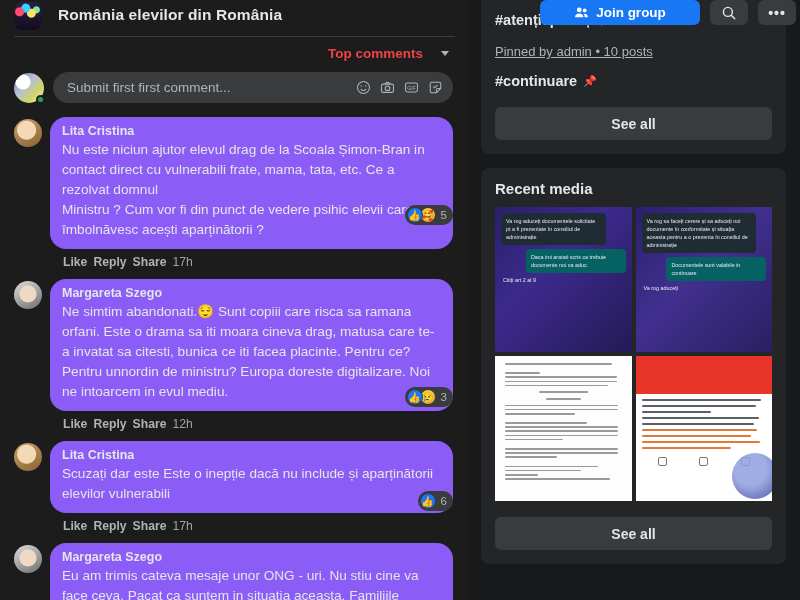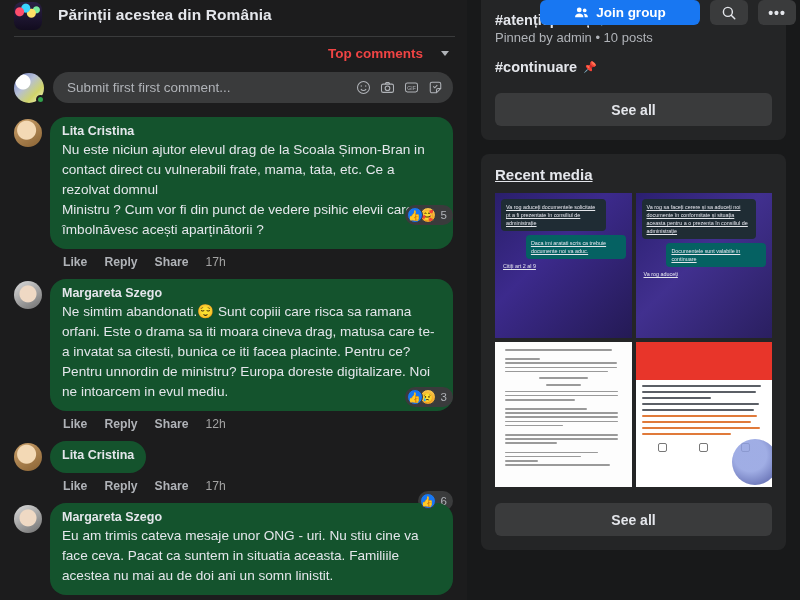--- a/index.html
+++ b/index.html
@@ -120,33 +120,33 @@
   
   .comments { padding: 6px 14px 0 14px; }
   .comment { display: flex; gap: 8px; margin-top: 8px; }
   .c-avwrap { padding-top: 2px; }
   .av-c { width: 28px; height: 28px; }
   .av-lita { background: radial-gradient(circle at 45% 40%, #f3d9b5 0 9px, transparent 10px), linear-gradient(150deg,#caa06a,#8a6334); }
   .av-marg { background: radial-gradient(circle at 50% 46%, #efd9c4 0 8px, transparent 9px), linear-gradient(150deg,#dcdcdc,#6f6f6f); }
 
   .c-body { flex: 1; min-width: 0; }
   .bubble {
-    background: #14532d; border-radius: 16px;
+    background: #8b5cf6; border-radius: 16px;
     padding: 7px 12px 9px 12px; display: inline-block; max-width: 100%;
   }
   .c-name {
     font-size: 12.5px; font-weight: bold; color: #e4e6eb;
     margin-bottom: 1px; line-height: 15px;
   }
   .c-text {
     font-size: 13.6px; color: #e4e6eb; line-height: 20px;
     white-space: pre-wrap; word-wrap: break-word;
   }
   .c-footer {
-    display: flex; align-items: center; gap: 17px;
+    display: flex; align-items: center; gap: 6px;
     padding: 4px 0 0 13px; height: 22px;
   }
   .c-act {
     background: none; border: none; padding: 0;
     font-size: 12.2px; font-weight: bold; color: #b0b3b8;
     font-family: "Liberation Sans", sans-serif; cursor: pointer;
   }
   .c-time { font-size: 12.2px; color: #a3a3a3; }
 
   
@@ -178,28 +178,28 @@
     background: #242526; border-radius: 8px;
     padding: 12px 14px 14px 14px;
   }
   .card-hashtags { margin-top: -22px; padding-top: 34px; }
   .ht-item { margin-bottom: 14px; }
   .ht-name {
     font-size: 14.5px; font-weight: bold; color: #e4e6eb;
     display: flex; align-items: center; gap: 6px;
   }
   .pin-icon { font-size: 11px; color: #b0b3b8; }
-  .ht-meta { font-size: 13px; color: #b0b3b8; margin-top: 2px; }
+  .ht-meta { font-size: 13px; color: #b0b3b8; margin-top: 16px; text-decoration: underline; }
   .see-all {
     width: 100%; height: 33px; margin-top: 4px;
     background: #3a3b3c; border: none; border-radius: 6px;
     color: #e4e6eb; font-size: 14px; font-weight: bold;
     font-family: "Liberation Sans", sans-serif; cursor: pointer;
   }
-  .card-media { margin-top: 14px; text-decoration: underline; }
+  .card-media { margin-top: 14px; }
   .card-title { font-size: 15px; font-weight: bold; color: #e4e6eb; margin-bottom: 10px; }
   .media-grid {
     display: grid; grid-template-columns: 1fr 1fr; gap: 4px;
     margin-bottom: 12px;
   }
   .thumb { width: 100%; height: 145px; overflow: hidden; position: relative; background:#111; }
 
   
   .thumb-chat {
     background: linear-gradient(135deg,#2a1f6b 0%, #3c2a8c 40%, #241a55 100%);
@@ -238,21 +238,21 @@
 </style>
 </head>
 <body>
 
 <div class="app">
 
   <div class="main-col">
 
     <div class="group-header">
       <div class="group-logo"></div>
-      <div class="group-title">Părinții acestea din România</div>
+      <div class="group-title">România elevilor din România</div>
     </div>
     <div class="header-divider"></div>
 
     <div class="sort-row">
       <button class="sort-btn">
         <span>Top comments</span>
         <span class="caret-d"></span>
       </button>
     </div>
 
@@ -336,20 +336,21 @@
         </div>
       </div>
 
       <div class="comment">
         <div class="c-avwrap">
           <div class="avatar av-c av-lita"></div>
         </div>
         <div class="c-body c-body-rel">
           <div class="bubble">
             <div class="c-name">Lita Cristina</div>
+            <div class="c-text">Scuzați dar este Este o inepție dacă nu include și aparținătorii elevilor vulnerabili</div>
           </div>
           <div class="reactions" style="top:50px;">
             <span class="re re-like" style="margin-right:0;">👍</span>
             <span class="re-count">6</span>
           </div>
           <div class="c-footer">
             <button class="c-act">Like</button>
             <button class="c-act">Reply</button>
             <button class="c-act">Share</button>
             <span class="c-time">17h</span>

